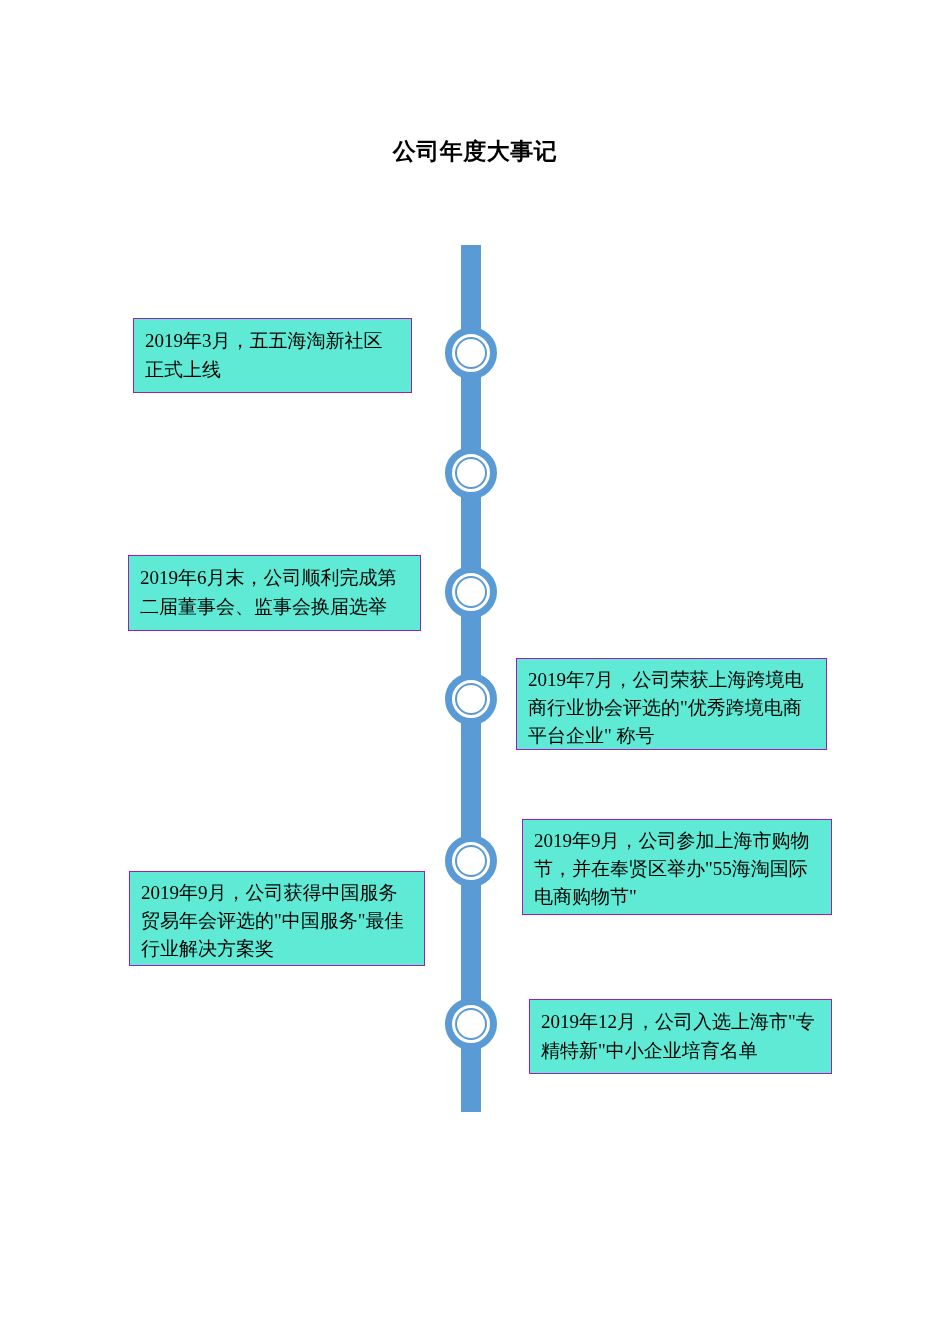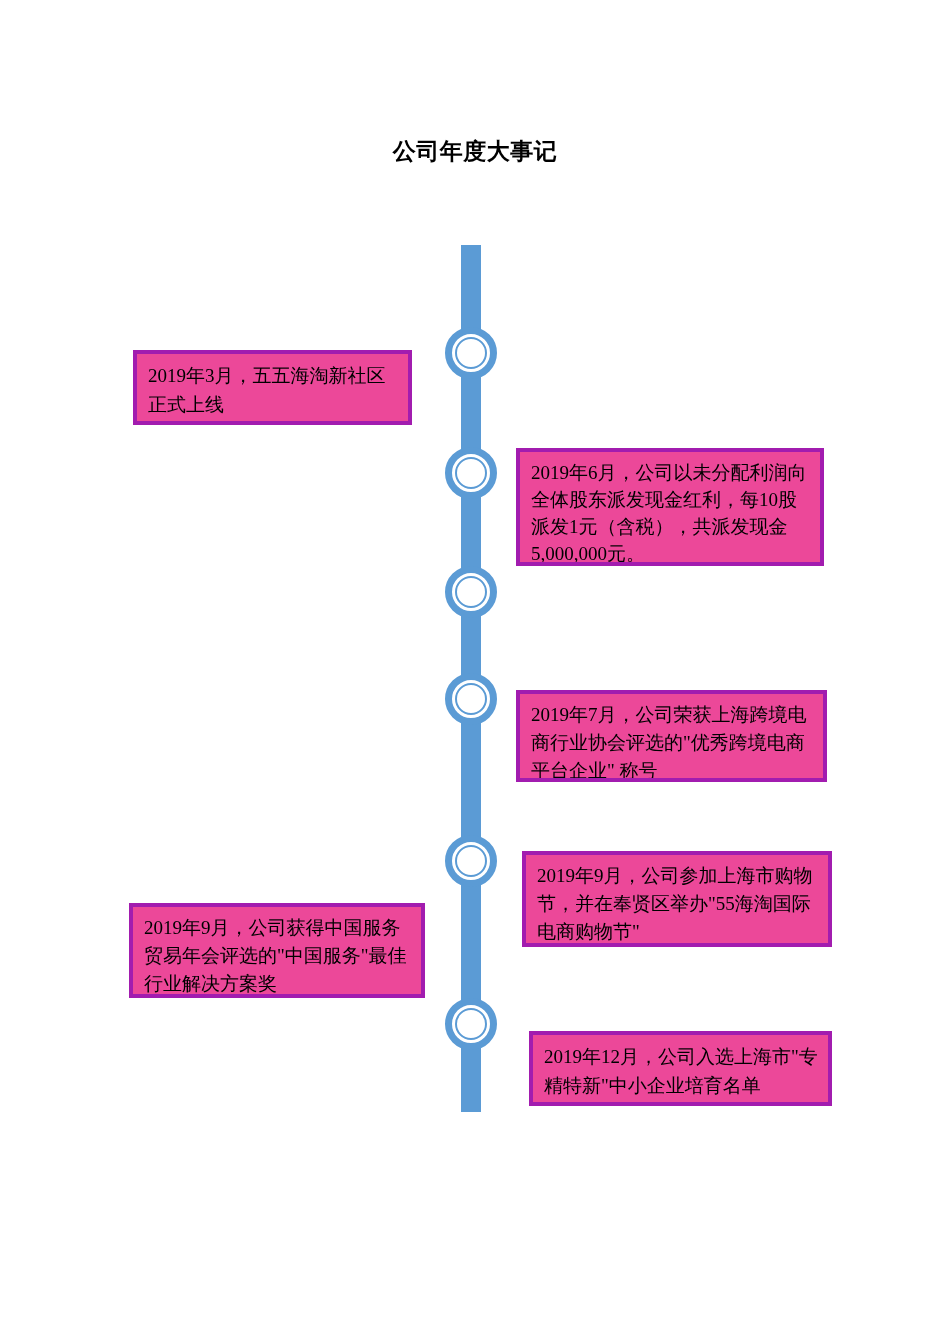--- a/index.html
+++ b/index.html
@@ -57,28 +57,27 @@
   }
   .node-1 { top: 327px; }
   .node-2 { top: 447px; }
   .node-3 { top: 566px; }
   .node-4 { top: 673px; }
   .node-5 { top: 835px; }
   .node-6 { top: 998px; }
   .event-box {
     position: absolute;
     box-sizing: border-box;
-    background: #ec4899;
-    border: 4px solid #a21caf;
+    background: #5eead4;
+    border: 1px solid #a21caf;
     padding: 7px 10px 6px 11px;
     font-size: 19px;
     line-height: 29px;
     color: #000000;
     overflow: hidden;
-    margin-top: 32px;
   }
   .box-1 { left: 133px; top: 318px; width: 279px; height: 75px; }
   .box-2 { left: 516px; top: 416px; width: 308px; height: 118px; line-height: 27px; }
   .box-3 { left: 128px; top: 555px; width: 293px; height: 76px; }
   .box-4 { left: 516px; top: 658px; width: 311px; height: 92px; line-height: 28px; }
   .box-5 { left: 129px; top: 783px; width: 296px; height: 74px; }
   .box-6 { left: 129px; top: 871px; width: 296px; height: 95px; line-height: 28px; }
   .box-7 { left: 522px; top: 819px; width: 310px; height: 96px; line-height: 28px; }
   .box-8 { left: 529px; top: 999px; width: 303px; height: 75px; }
   .page-number {
@@ -114,22 +113,22 @@
   </div>
   <div class="timeline-node node-5">
     <div class="node-inner"></div>
   </div>
   <div class="timeline-node node-6">
     <div class="node-inner"></div>
   </div>
 
   <div class="event-box box-1">2019年3月，五五海淘新社区正式上线</div>
 
-  <div class="event-box box-2">2019年6月，公司以未分配利润向全体股东派发现金红利，每10股派发1元（含税），共派发现金5,000,000元。</div>
 
+  <div class="event-box box-3">2019年6月末，公司顺利完成第二届董事会、监事会换届选举</div>
 
   <div class="event-box box-4">2019年7月，公司荣获上海跨境电商行业协会评选的"优秀跨境电商平台企业" 称号</div>
 
 
   <div class="event-box box-6">2019年9月，公司获得中国服务贸易年会评选的"中国服务"最佳行业解决方案奖</div>
 
   <div class="event-box box-7">2019年9月，公司参加上海市购物节，并在奉贤区举办"55海淘国际电商购物节"</div>
 
   <div class="event-box box-8">2019年12月，公司入选上海市"专精特新"中小企业培育名单</div>
 

